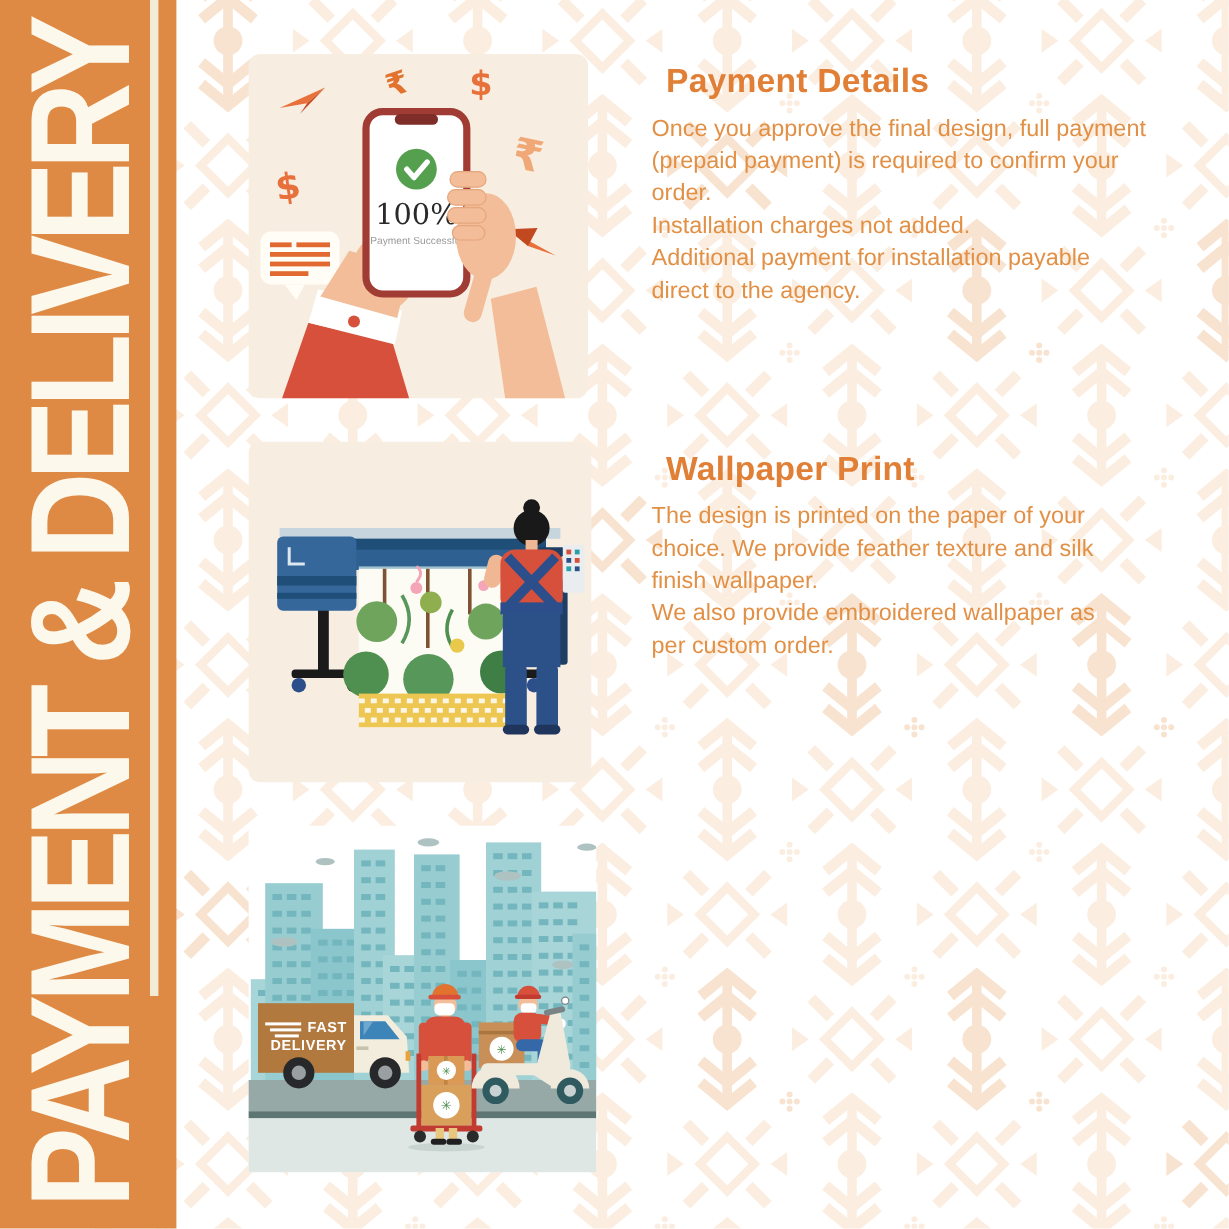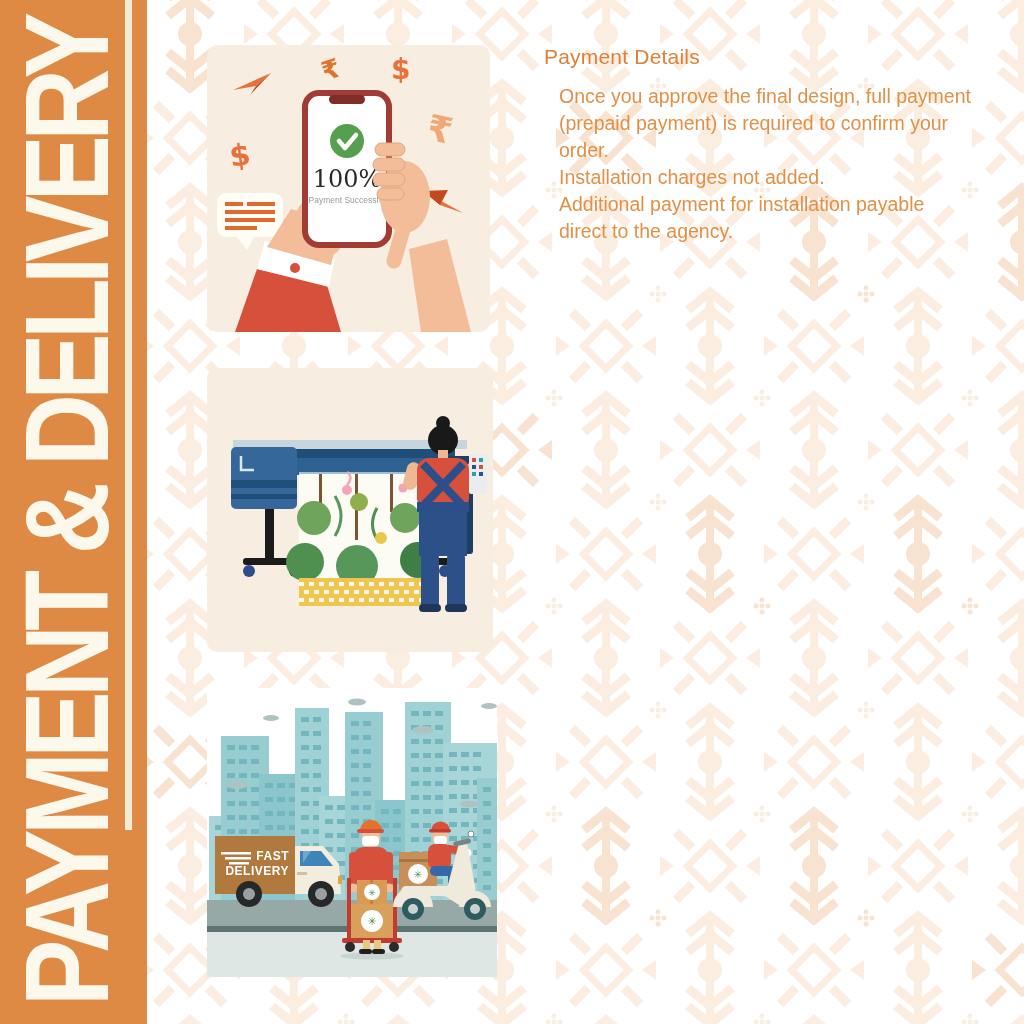--- a/index.html
+++ b/index.html
@@ -11,22 +11,22 @@
   .sidebar-line{position:absolute;left:125px;top:0;width:7px;height:830px;background:#F2EBD5;}
   .vtitle{position:absolute;top:12px;left:2px;width:1000px;height:130px;
           transform-origin:0 0;transform:rotate(-90deg) translateX(-1000px);
           font-size:100px;font-weight:bold;letter-spacing:-6px;color:#FCF8EC;
           text-align:center;line-height:130px;white-space:nowrap;}
   .vtitle span{display:inline-block;transform:scaleY(1.18);transform-origin:center;}
   
   main{position:absolute;left:0;top:0;width:1024px;height:1024px;z-index:1;}
   .illus{position:absolute;display:block;}
   .txt{position:absolute;left:543px;width:445px;}
-  .txt h2{margin:1px;font-size:21px;line-height:24px;font-weight:normal;color:#E07F35;letter-spacing:.2px;}
-  .txt p{margin:14px 0 0 16px;font-size:19.5px;line-height:27px;color:#E29045;white-space:pre-line;}
+  .txt h2{margin:12px;font-size:28px;line-height:24px;font-weight:bold;color:#E07F35;letter-spacing:.2px;}
+  .txt p{margin:14px 0 0 0;font-size:19.5px;line-height:27px;color:#E29045;white-space:pre-line;}
   .sec1-illus{left:207px;top:45px;}
   .sec1-txt{top:44px;}
   .sec2-illus{left:207px;top:368px;}
   .sec2-txt{top:367px;}
   .sec3-illus{left:207px;top:688px;}
   .sec3-txt{top:696px;}
 </style>
 </head>
 <body>
 
@@ -1266,20 +1266,28 @@
           <rect x="262" y="86" width="18" height="40" rx="2" fill="#E9EDF0"></rect>
           <rect x="265" y="90" width="4" height="4" fill="#D6503C"></rect>
           <rect x="272" y="90" width="4" height="4" fill="#2AA0A8"></rect>
           <rect x="265" y="97" width="4" height="4" fill="#2C5088"></rect>
           <rect x="272" y="97" width="4" height="4" fill="#D6503C"></rect>
           <rect x="265" y="104" width="4" height="4" fill="#2AA0A8"></rect>
           <rect x="272" y="104" width="4" height="4" fill="#2C5088"></rect>
         </g>
       </g>
     </svg>
+    <div class="txt sec2-txt">
+      <h2>Wallpaper Print</h2>
+      <p>The design is printed on the paper of your
+choice. We provide feather texture and silk
+finish wallpaper.
+We also provide embroidered wallpaper as
+per custom order.</p>
+    </div>
 
     <svg class="illus sec3-illus" width="290" height="289" viewBox="0 0 290 289">
       <rect width="290" height="289" fill="#FFFFFF"></rect>
       <g id="city">
           <rect x="2" y="128" width="40" height="84" fill="#A8D5D8"></rect>
           <rect x="8" y="137" width="8" height="5" fill="#74B6BD"></rect>
           <rect x="20" y="137" width="8" height="5" fill="#74B6BD"></rect>
           <rect x="8" y="151" width="8" height="5" fill="#74B6BD"></rect>
           <rect x="20" y="151" width="8" height="5" fill="#74B6BD"></rect>
           <rect x="8" y="165" width="8" height="5" fill="#74B6BD"></rect>

